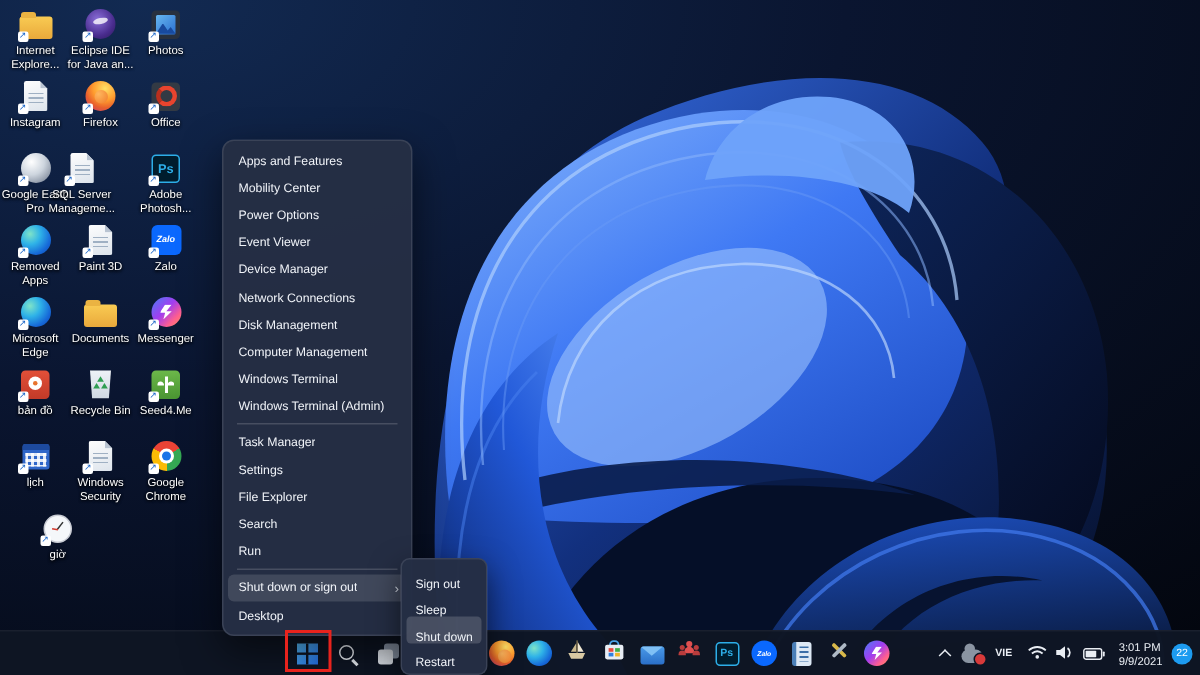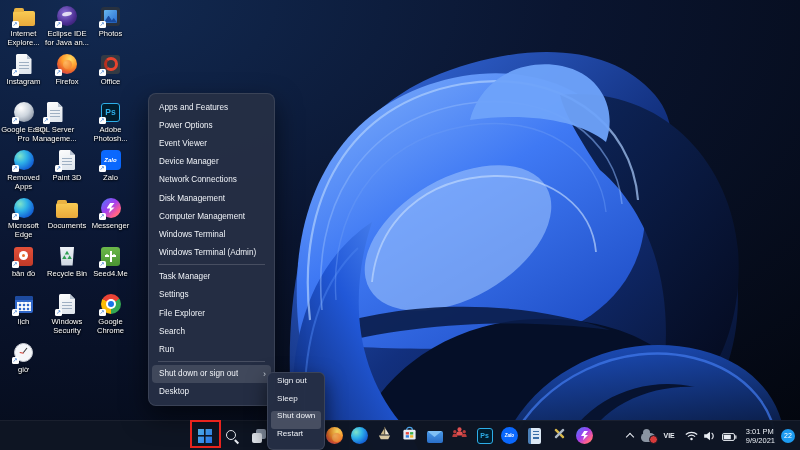--- a/index.html
+++ b/index.html
@@ -48,21 +48,21 @@
  .g-chrome{width:20px;height:20px;border-radius:50%;background:conic-gradient(from -60deg,#ea4335 0 33%,#34a853 0 66%,#fbbc05 0 100%);}
  .g-chrome::before{content:'';position:absolute;left:5px;top:5px;width:10px;height:10px;border-radius:50%;background:#fff;}
  .g-chrome::after{content:'';position:absolute;left:7px;top:7px;width:6px;height:6px;border-radius:50%;background:#1a73e8;}
  .ctx{position:absolute;left:148px;top:93px;width:127px;background:rgba(37,46,68,.97);border:1px solid rgba(255,255,255,.10);border-radius:8px;padding:4px 0;box-shadow:0 10px 26px rgba(0,0,0,.55);box-sizing:border-box;z-index:4;}
  .menu-item{height:18.2px;display:flex;align-items:center;justify-content:space-between;padding:0 5px 0 7px;margin:0 3px;border-radius:4px;font-size:8.2px;color:#f0f3f8;white-space:nowrap;}
  .menu-item span{overflow:hidden;}
  .menu-item.hl{background:rgba(255,255,255,.13);}
  .menu-sep{height:1px;background:rgba(255,255,255,.16);margin:2.5px 9px;}
  .chev{font-size:9px;color:#cdd3dd;flex:none;}
  .sub{position:absolute;left:267px;top:372px;width:58px;background:rgba(37,46,68,.98);border:1px solid rgba(255,255,255,.10);border-radius:6px;padding:3px 0;box-shadow:0 8px 20px rgba(0,0,0,.55);box-sizing:border-box;z-index:6;}
- .sub-item{height:17.5px;display:flex;align-items:flex-start;padding:0 6px;margin:0 3px;border-radius:3px;font-size:8.1px;color:#f0f3f8;white-space:nowrap;}
+ .sub-item{height:17.5px;display:flex;align-items:flex-end;padding:0 6px;margin:0 3px;border-radius:3px;font-size:8.1px;color:#f0f3f8;white-space:nowrap;}
  .sub-item.hl{background:rgba(255,255,255,.16);}
  .taskbar{position:absolute;left:0;right:0;bottom:0;height:29px;background:rgba(14,21,36,.98);border-top:1px solid rgba(255,255,255,.05);z-index:3;}
  .tb-left{position:absolute;left:191px;top:2px;display:flex;}
  .tb-apps{position:absolute;left:322px;top:2px;display:flex;}
  .tb-btn{width:27px;height:25px;display:flex;align-items:center;justify-content:center;position:relative;border-radius:4px;}
  .tb-apps .tb-btn{width:25px;}
  .tray{position:absolute;right:5px;top:0;height:29px;display:flex;align-items:center;color:#e9edf3;}
  .tray>*{margin-left:6px;}
  .g-start{width:14px;height:14px;background:linear-gradient(135deg,#55b9f5,#2470e8);}
  .g-start::after{content:'';position:absolute;inset:0;background:linear-gradient(#0e1524,#0e1524) center/100% 1.6px no-repeat,linear-gradient(#0e1524,#0e1524) center/1.6px 100% no-repeat;}
@@ -195,21 +195,21 @@
         </div>
         <div class="icon-label">bản đồ</div>
       </div>
       <div class="icon-cell" style="left: 0px; top: 292px;">
         <div class="icon-art">
           <span class="g g-calendar"></span>
           <span class="arrow-badge"></span>
         </div>
         <div class="icon-label">lịch</div>
       </div>
-      <div class="icon-cell" style="left: 0px; top: 340px;">
+      <div class="icon-cell" style="left: 0px; top: 340px; padding-left: 15px;">
         <div class="icon-art">
           <span class="g g-clock"></span>
           <span class="arrow-badge"></span>
         </div>
         <div class="icon-label">giờ</div>
       </div>
       <div class="icon-cell" style="left: 43.5px; top: 4px;">
         <div class="icon-art">
           <span class="g g-eclipse"></span>
           <span class="arrow-badge"></span>
@@ -318,20 +318,23 @@
           <span class="arrow-badge"></span>
         </div>
         <div class="icon-label">Google
 Chrome</div>
       </div>
     </div>
 
 <div class="ctx" id="ctx">
       <div class="menu-item">
         <span>Apps and Features</span>
+      </div>
+      <div class="menu-item">
+        <span>Mobility Center</span>
       </div>
       <div class="menu-item">
         <span>Power Options</span>
       </div>
       <div class="menu-item">
         <span>Event Viewer</span>
       </div>
       <div class="menu-item">
         <span>Device Manager</span>
       </div>

